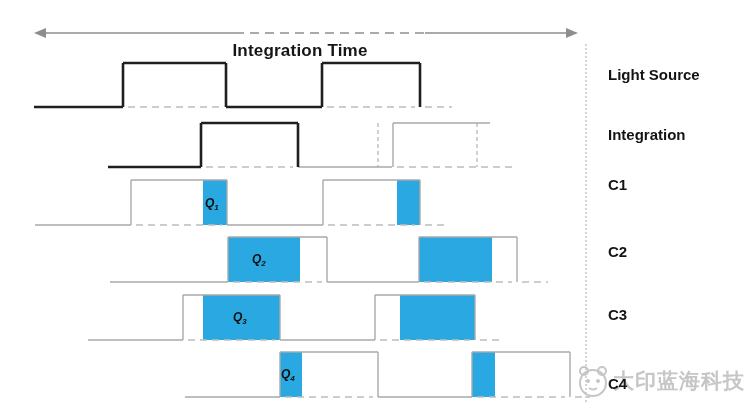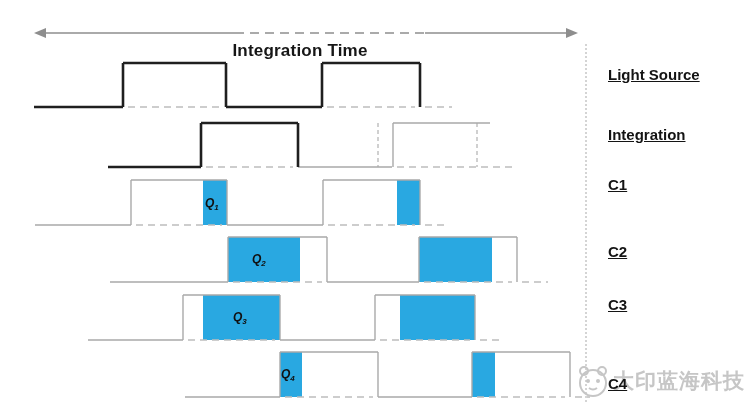--- a/index.html
+++ b/index.html
@@ -3,26 +3,26 @@
 <meta charset="utf-8">
 <style>
   html,body{margin:0;padding:0;background:#fff;}
   body{width:750px;height:417px;position:relative;overflow:hidden;
        font-family:"Liberation Sans","DejaVu Sans",sans-serif;}
   #stage{position:absolute;inset:0;}
   #wave-svg{position:absolute;left:0;top:0;}
   .title{position:absolute;left:150px;top:4px;width:300px;text-align:center;
          font-size:17px;font-weight:bold;color:#161616;letter-spacing:.2px;margin-top:37px;}
   .row-label{position:absolute;left:608px;font-size:15px;font-weight:bold;
-             color:#141414;line-height:18px;z-index:3;text-decoration:underline;}
+             color:#141414;line-height:18px;z-index:3;}
   .lbl-ls{top:66px;}
   .lbl-refl{top:126px;}
   .lbl-c1{top:176px;}
   .lbl-c2{top:243px;text-align:right;}
-  .lbl-c3{top:296px;text-align:right;}
+  .lbl-c3{top:306px;text-align:right;}
   .lbl-c4{top:375px;}
   .separator{position:absolute;left:585px;top:44px;height:358px;width:0;
              border-left:2px dotted #d4d4d4;z-index:1;}
   .watermark{position:absolute;left:576px;top:362px;display:flex;align-items:center;
              gap:3px;z-index:2;}
   .watermark .wm-text{font-size:21px;font-weight:bold;color:#c6c6c6;
              font-family:sans-serif;white-space:nowrap;letter-spacing:1px;}
 </style>
 </head>
 <body>

